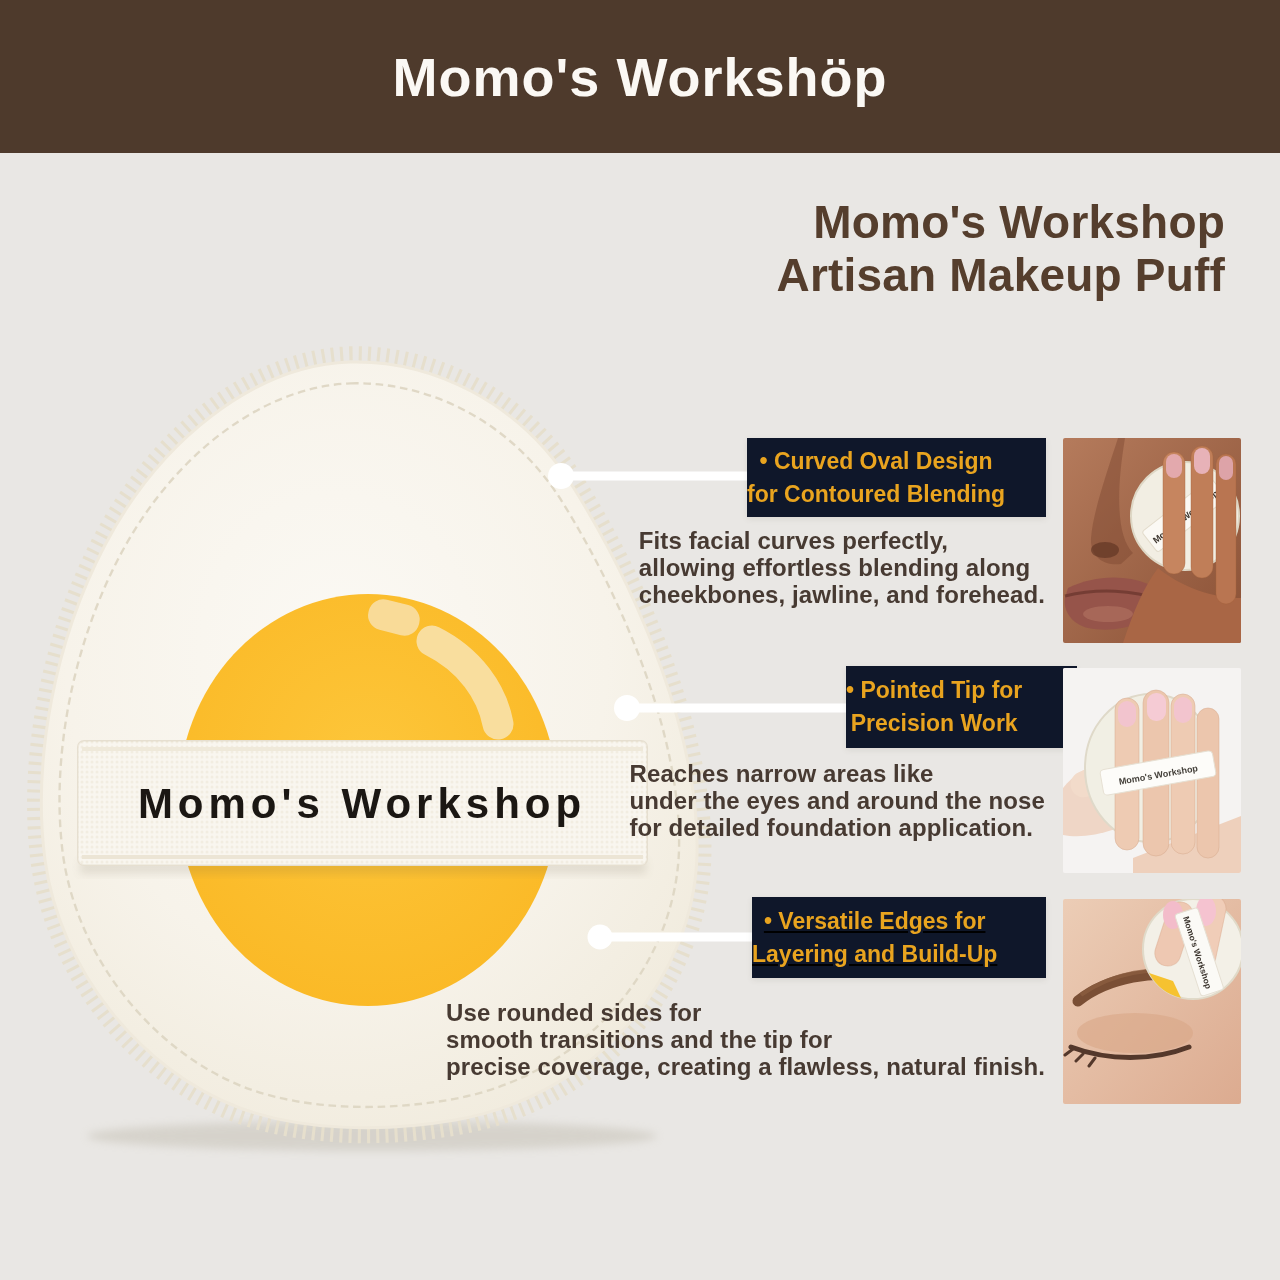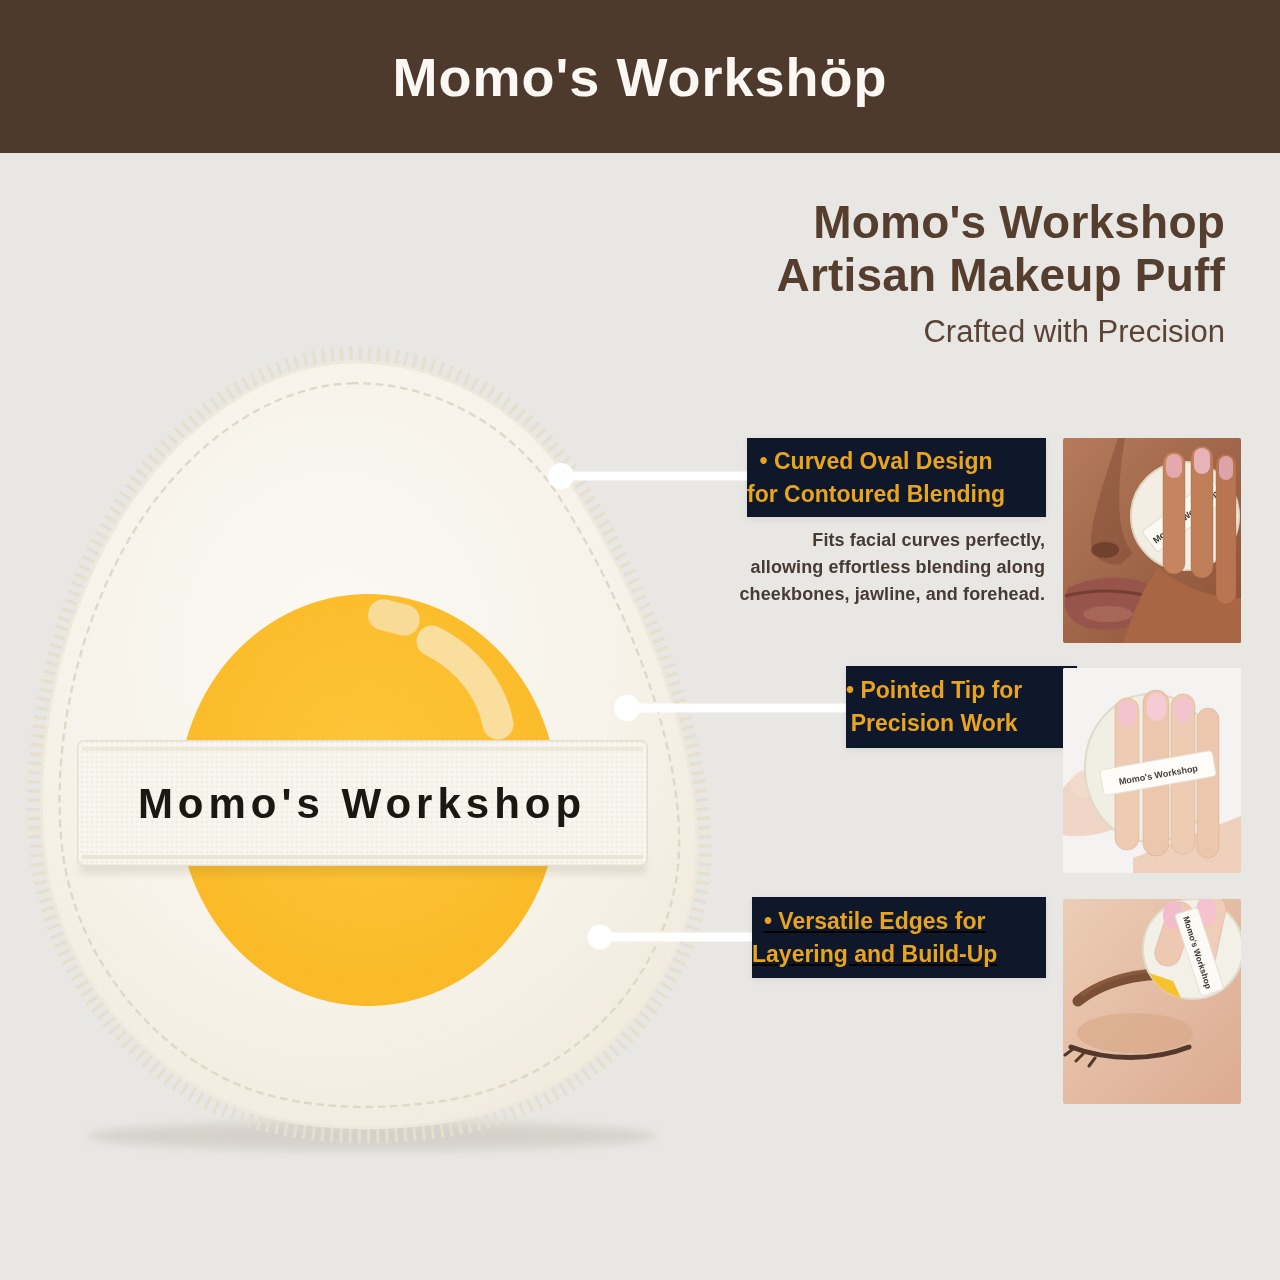--- a/index.html
+++ b/index.html
@@ -33,22 +33,22 @@
   }
   .callout-title{
     color:#e9a41f;font-weight:bold;font-size:23px;line-height:33px;
     text-align:center;white-space:pre-line;
   }
   #callout-1{left:747px;top:438px;width:299px;height:79px;}
   #callout-2{left:846px;top:666px;width:231px;height:82px;}
   #callout-3{left:752px;top:897px;width:294px;height:81px;text-decoration:underline;}
   
   .feature-body{
-    position:absolute;right:235px;color:#473a32;font-size:18px;line-height:27px;
-    font-weight:bold;text-align:right;white-space:pre-line;letter-spacing:0.1px;
+    position:absolute;right:235px;color:#473a32;font-size:24px;line-height:27px;
+    font-weight:bold;white-space:pre-line;letter-spacing:0.1px;
   }
   #body-1{top:527px;}
   #body-2{top:760px;}
   #body-3{top:999px;}
   
   .photo{
     position:absolute;left:1063px;width:178px;height:205px;
     border-radius:2px;overflow:hidden;background:#f0ece8;
   }
   #photo-1{top:438px;}
@@ -61,21 +61,20 @@
 
 <div class="canvas">
 
   <div class="banner">
     <span class="brand">Momo's Workshöp</span>
   </div>
 
   <div class="hero">
     <div class="hero-title">Momo's Workshop
 Artisan Makeup Puff</div>
-    <div class="hero-sub">Crafted with Precision</div>
   </div>
 
   <svg class="svg-stage" viewBox="0 0 1280 1280">
     <defs>
       <radialGradient id="eggGrad" cx="45%" cy="38%" r="75%">
         <stop offset="0%" stop-color="#fbf9f4"></stop>
         <stop offset="55%" stop-color="#f7f3ea"></stop>
         <stop offset="100%" stop-color="#efe9da"></stop>
       </radialGradient>
       <radialGradient id="yolkGrad" cx="50%" cy="42%" r="70%">
@@ -133,20 +132,26 @@
 Precision Work</div>
   </div>
   <div class="callout" id="callout-3">
     <div class="callout-title">• Versatile Edges for
 Layering and Build-Up</div>
   </div>
 
   <div class="feature-body" id="body-1">Fits facial curves perfectly,
 allowing effortless blending along
 cheekbones, jawline, and forehead.</div>
+  <div class="feature-body" id="body-2">Reaches narrow areas like
+under the eyes and around the nose
+for detailed foundation application.</div>
+  <div class="feature-body" id="body-3">Use rounded sides for
+smooth transitions and the tip for
+precise coverage, creating a flawless, natural finish.</div>
 
   <div class="photo" id="photo-1">
     <svg viewBox="0 0 178 205">
       <defs>
         <linearGradient id="skin1" x1="0" y1="0" x2="1" y2="1">
           <stop offset="0%" stop-color="#b57b5c"></stop>
           <stop offset="100%" stop-color="#8a5136"></stop>
         </linearGradient>
       </defs>
       <rect width="178" height="205" fill="url(#skin1)"></rect>

